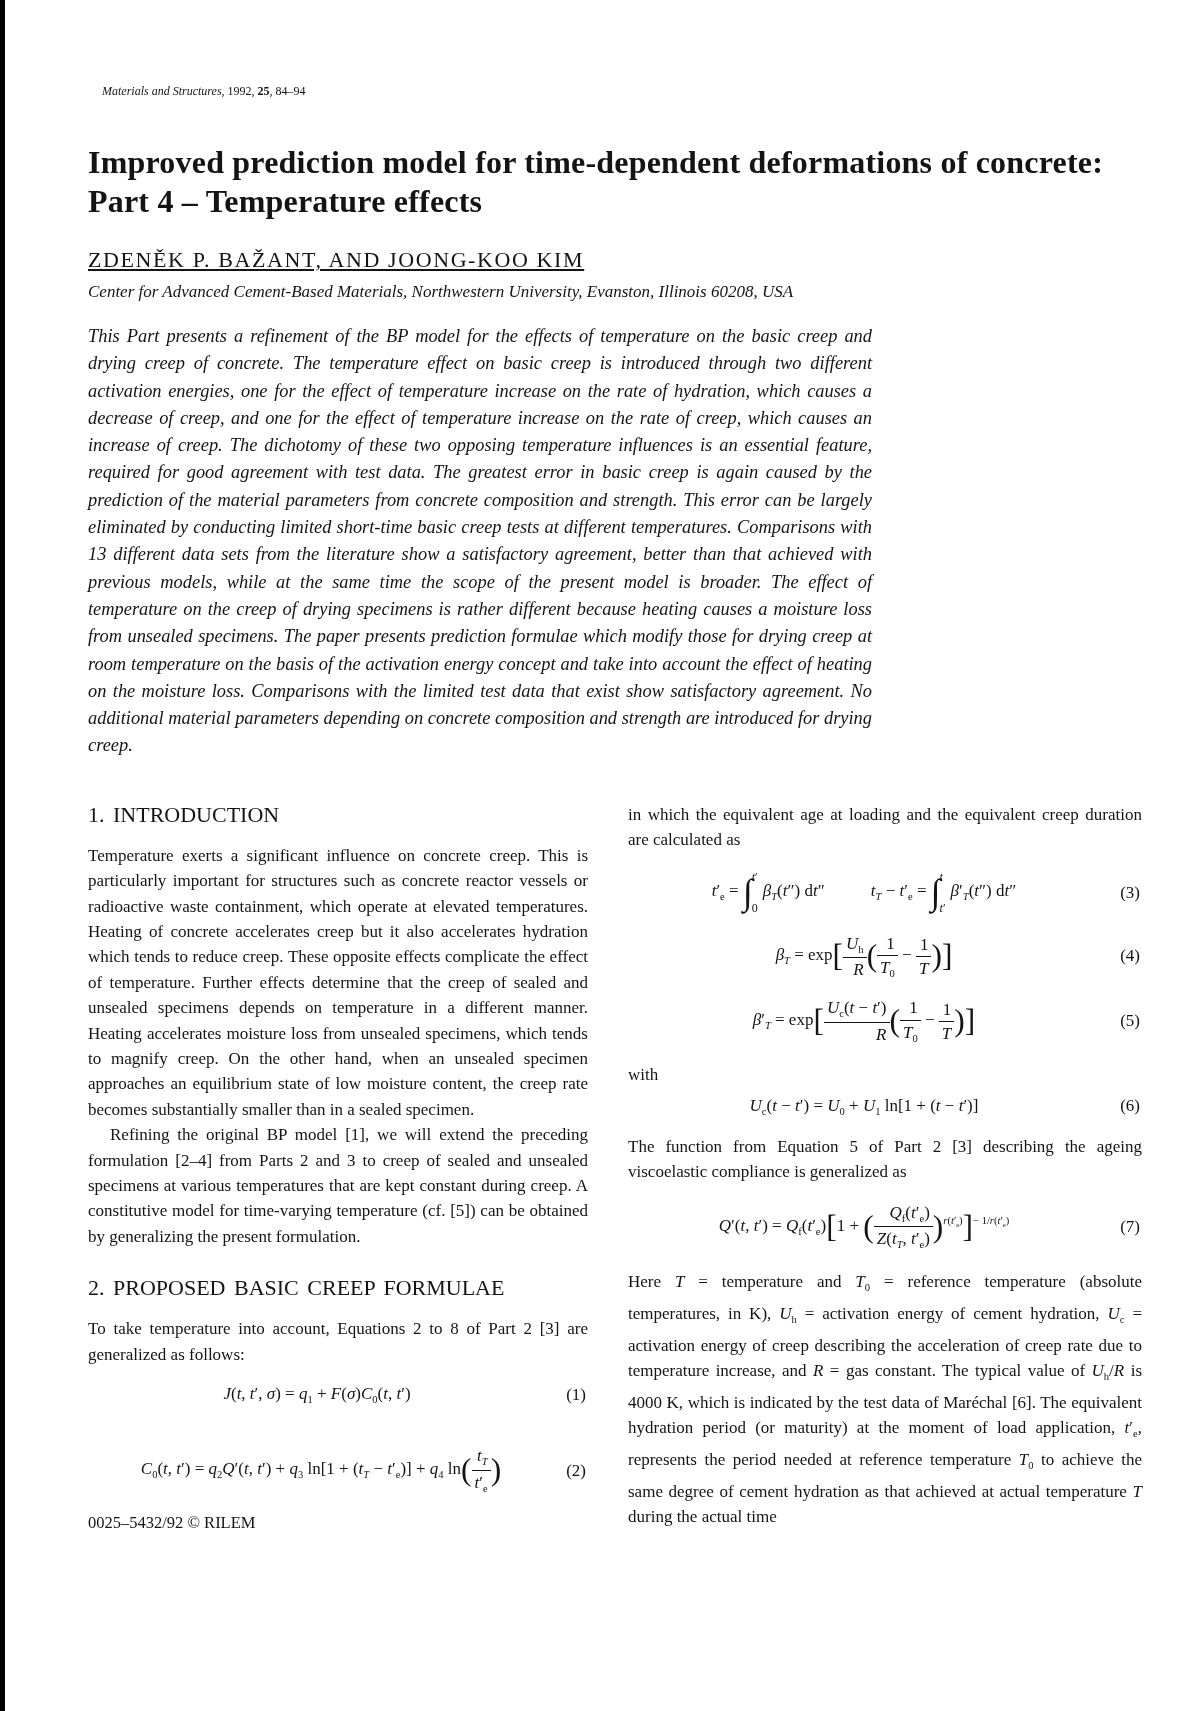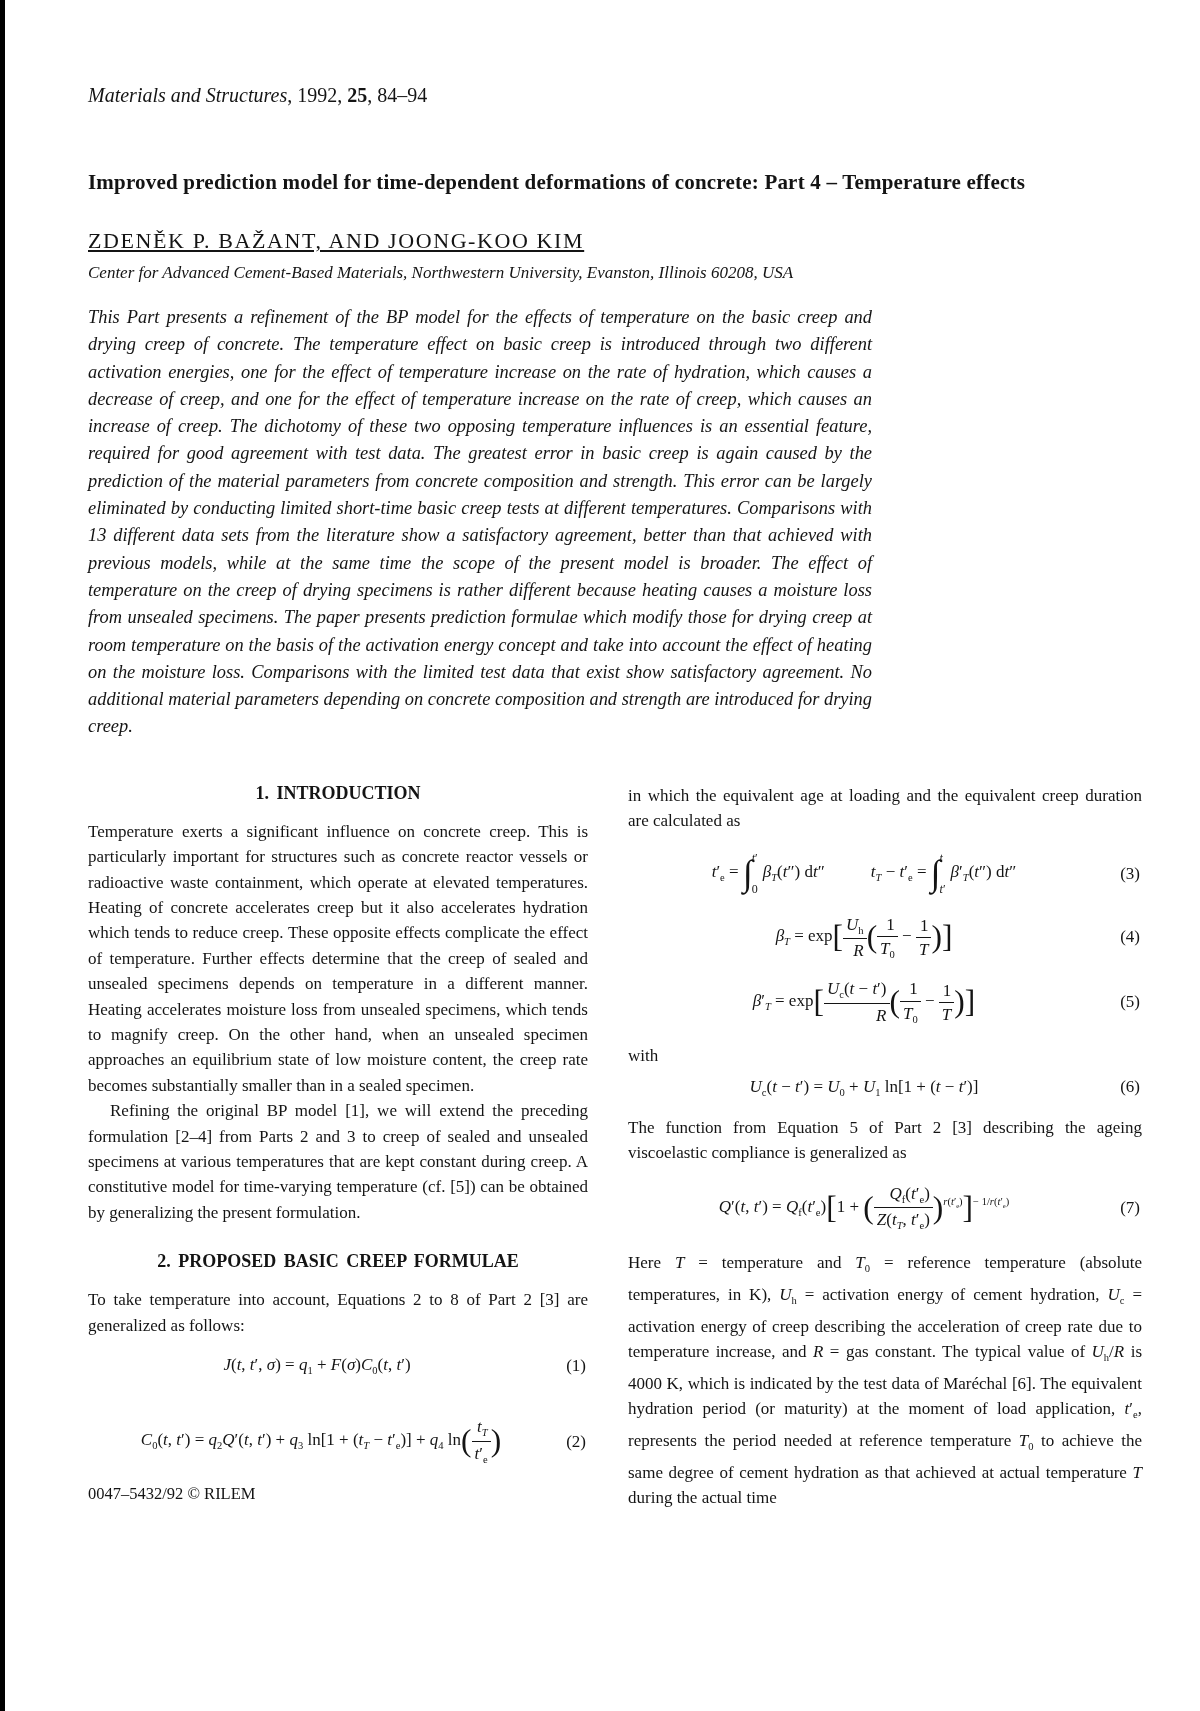--- a/index.html
+++ b/index.html
@@ -5,31 +5,31 @@
   * { margin:0; padding:0; box-sizing:border-box; }
   html,body { background:#ffffff; }
   .page {
     width:1200px; height:1711px; position:relative; overflow:hidden;
     background:#ffffff; color:#141414;
     font-family:"Liberation Serif", serif;
   }
   .edge-bar { position:absolute; left:0; top:0; width:5px; height:1711px; background:#000; }
   .content { padding:84px 58px 0 88px; }
 
-  .journal-line { font-size:20px; }
-  .paper-title { margin-top:56px; font-size:21px; font-weight:bold; line-height:39px; width:1035px; letter-spacing:0.2px; }
+  .journal-line { font-size:12px;margin-left:14px; }
+  .paper-title { margin-top:44px; font-size:32px; font-weight:bold; line-height:39px; width:1035px; letter-spacing:0.2px; }
   .authors { margin-top:26px; font-size:22px; letter-spacing:1.6px;text-decoration:underline; }
   .affiliation { margin-top:9px; font-size:17px; font-style:italic; }
   .abstract { margin-top:21px; width:784px; font-size:18.4px; line-height:27.3px; font-style:italic; text-align:justify; }
 
   .columns { margin-top:42px; display:flex; gap:40px; }
   .col-left { width:500px; }
   .col-right { width:514px; }
 
-  .section-heading { font-size:18px; font-weight:bold; margin-bottom:15px; word-spacing:3px;text-align:center; }
+  .section-heading { font-size:22px; font-weight:normal; margin-bottom:15px; word-spacing:3px; }
   .section-heading.mt { margin-top:26px; }
   .para { font-size:17px; line-height:25.4px; text-align:justify; }
   .para.indent { text-indent:22px; }
   .plain-line { font-size:17px; line-height:25.4px; }
 
   
   .eq { position:relative; margin:17px 0; text-align:center; font-size:17px; padding-right:42px; }
   .eq .eqnum { position:absolute; right:2px; top:50%; transform:translateY(-50%); font-style:normal; }
   .eq i, .para i { font-style:italic; }
   sub { font-size:0.62em; }
@@ -74,21 +74,21 @@
         <div class="eq">
           <span class="eqbody"><i>J</i>(<i>t</i>, <i>t</i>′, <i>σ</i>) = <i>q</i><sub>1</sub> + <i>F</i>(<i>σ</i>)<i>C</i><sub>0</sub>(<i>t</i>, <i>t</i>′)</span>
           <span class="eqnum">(1)</span>
         </div>
 
         <div class="eq" style="padding-right:34px; margin-top:40px;">
           <span class="eqbody"><i>C</i><sub>0</sub>(<i>t</i>, <i>t</i>′) = <i>q</i><sub>2</sub><i>Q</i>′(<i>t</i>, <i>t</i>′) + <i>q</i><sub>3</sub> ln[1 + (<i>t</i><sub><i>T</i></sub> − <i>t</i>′<sub>e</sub>)] + <i>q</i><sub>4</sub> ln<span class="bigp">(</span><span class="frac"><span class="num"><i>t</i><sub><i>T</i></sub></span><span class="den"><i>t</i>′<sub>e</sub></span></span><span class="bigp">)</span></span>
           <span class="eqnum">(2)</span>
         </div>
 
-        <div class="footer-line">0047–5432/92 © RILEM</div>
+        <div class="footer-line">0025–5432/92 © RILEM</div>
       </div>
 
       <div class="col-right">
         <p class="para">in which the equivalent age at loading and the equivalent creep duration are calculated as</p>
 
         <div class="eq">
           <span class="eqbody"><i>t</i>′<sub>e</sub> = <span class="intwrap"><span class="intsign">∫</span><span class="intlims">
                   <span><i>t</i>′</span>
                   <span>0</span>
                 </span></span><i>β</i><sub><i>T</i></sub>(<i>t</i>″) d<i>t</i>″<span class="eqgap"></span><i>t</i><sub><i>T</i></sub> − <i>t</i>′<sub>e</sub> = <span class="intwrap"><span class="intsign">∫</span><span class="intlims">

